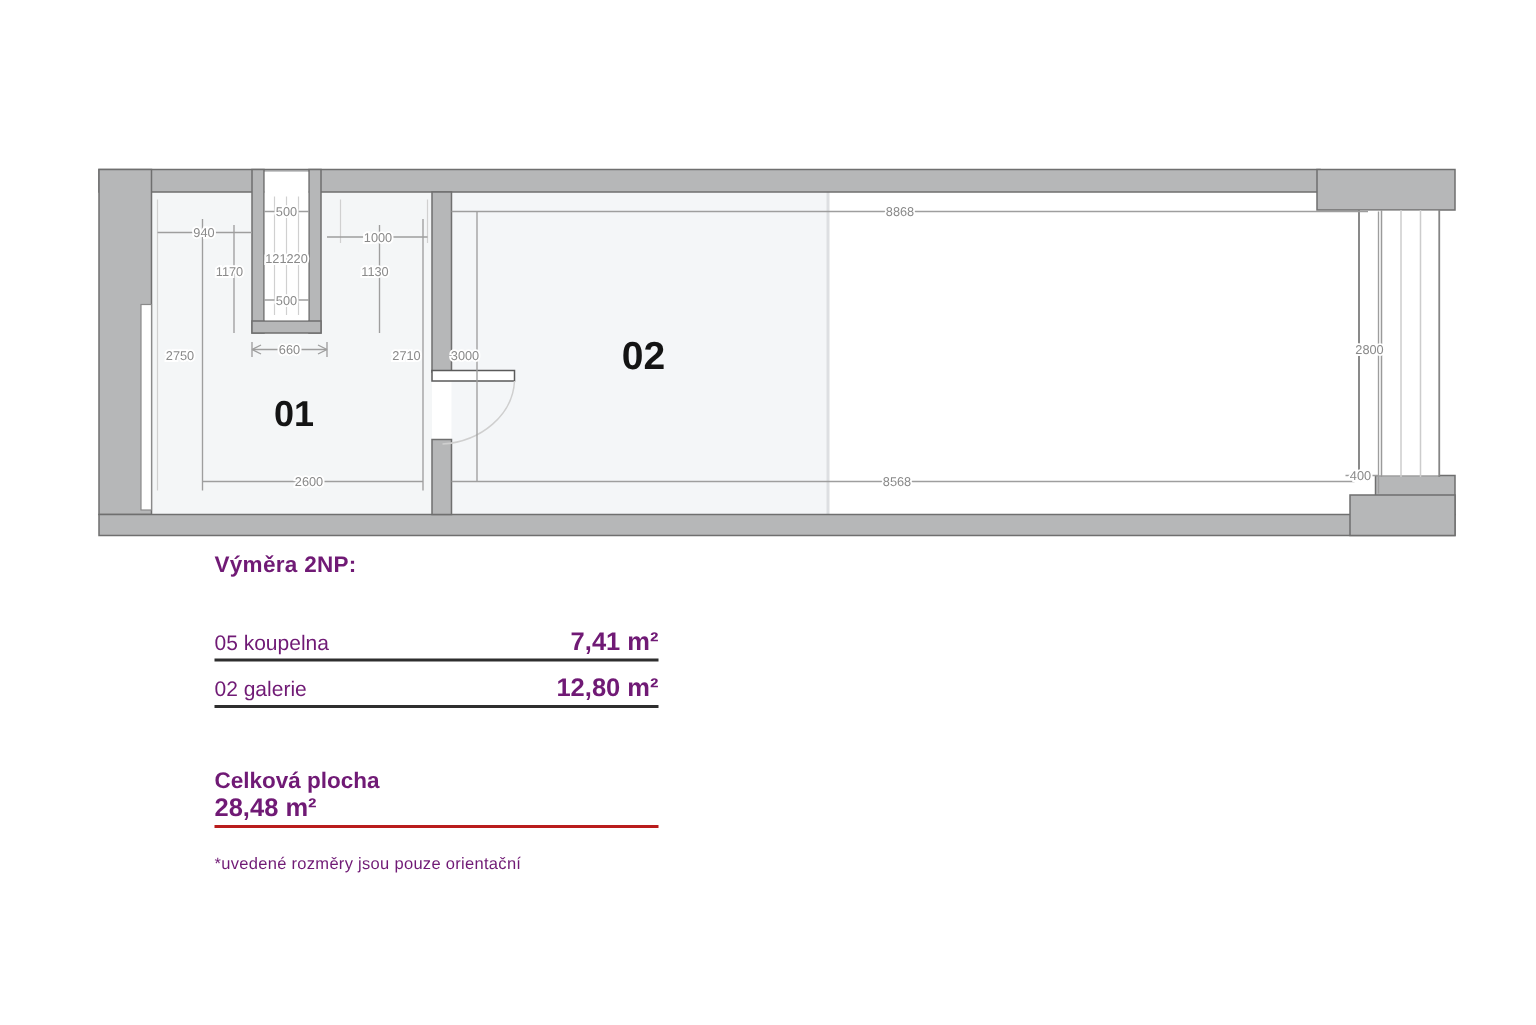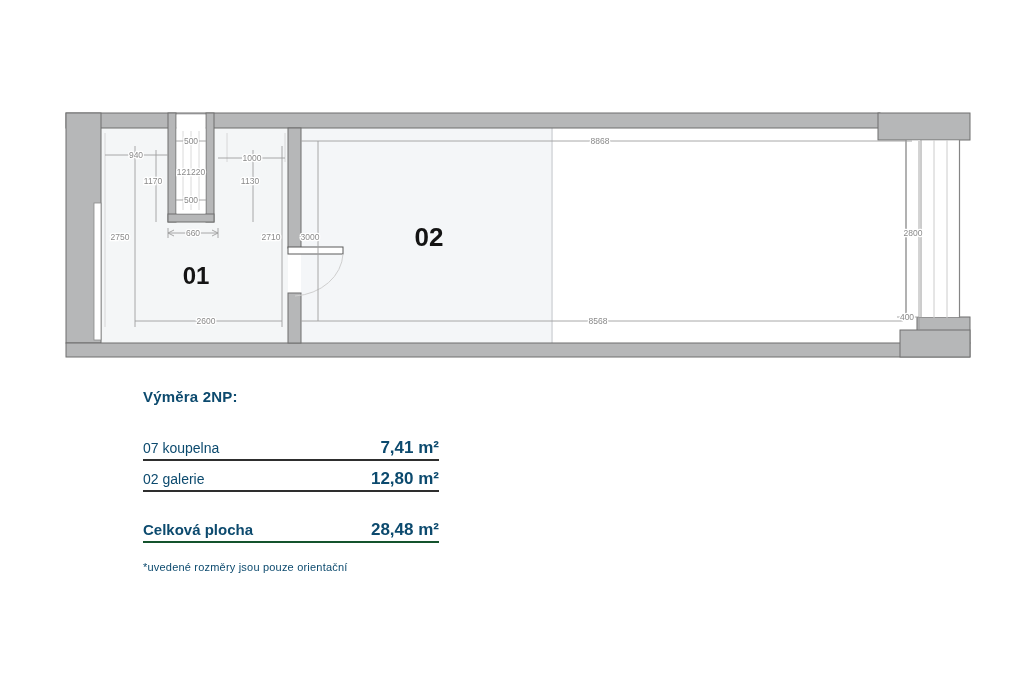--- a/index.html
+++ b/index.html
@@ -2,29 +2,29 @@
 <html><head>
 <meta charset="utf-8">
 <style>
   html,body{margin:0;padding:0;background:#ffffff;}
   .page{position:relative;width:1024px;height:683px;background:#ffffff;overflow:hidden;
         font-family:"Liberation Sans",sans-serif;}
   .plan-svg{position:absolute;left:0;top:0;}
   .dim{font-size:8.5px;fill:#8a8a8a;paint-order:stroke fill;stroke:#ffffff;stroke-width:2.5px;
        font-family:"Liberation Sans",sans-serif;}
   .room-label{font-weight:bold;fill:#141414;font-family:"Liberation Sans",sans-serif;}
-  .legend{position:absolute;left:143px;top:388px;width:296px;color:#0c4a6e;}
+  .legend{position:absolute;left:143px;top:368px;width:296px;color:#701a75;}
   .legend-title{font-size:15px;font-weight:bold;letter-spacing:.2px;}
   .legend-rows{margin-top:33px;}
   .legend-row{display:flex;justify-content:space-between;align-items:baseline;
               border-bottom:2px solid #2e2e2e;padding-bottom:1px;margin-bottom:8px;}
   .row-label{font-size:14px;}
   .row-value{font-size:17px;font-weight:bold;}
   .legend-total{display:flex;justify-content:space-between;align-items:baseline;
-                border-bottom:2px solid #14532d;padding-bottom:1px;margin-top:28px;}
+                border-bottom:2px solid #b91c1c;padding-bottom:1px;margin-top:40px;flex-direction:column;}
   .total-label{font-size:15px;font-weight:bold;}
   .legend-note{font-size:11px;margin-top:18px;letter-spacing:.2px;}
 </style>
 </head>
 <body>
 
 <div class="page">
 
   <svg class="plan-svg" width="1024" height="683" viewBox="0 0 1024 683">
 
@@ -114,21 +114,21 @@
     <text class="dim" x="907" y="320" text-anchor="middle">400</text>
 
     <text class="room-label" x="196" y="284" font-size="24" text-anchor="middle">01</text>
     <text class="room-label" x="429" y="246" font-size="26" text-anchor="middle">02</text>
   </svg>
 
   <div class="legend">
     <div class="legend-title">Výměra 2NP:</div>
     <div class="legend-rows">
       <div class="legend-row">
-        <span class="row-label">07 koupelna</span>
+        <span class="row-label">05 koupelna</span>
         <span class="row-value">7,41 m²</span>
       </div>
       <div class="legend-row">
         <span class="row-label">02 galerie</span>
         <span class="row-value">12,80 m²</span>
       </div>
     </div>
     <div class="legend-total">
       <span class="total-label">Celková plocha</span>
       <span class="row-value">28,48 m²</span>

